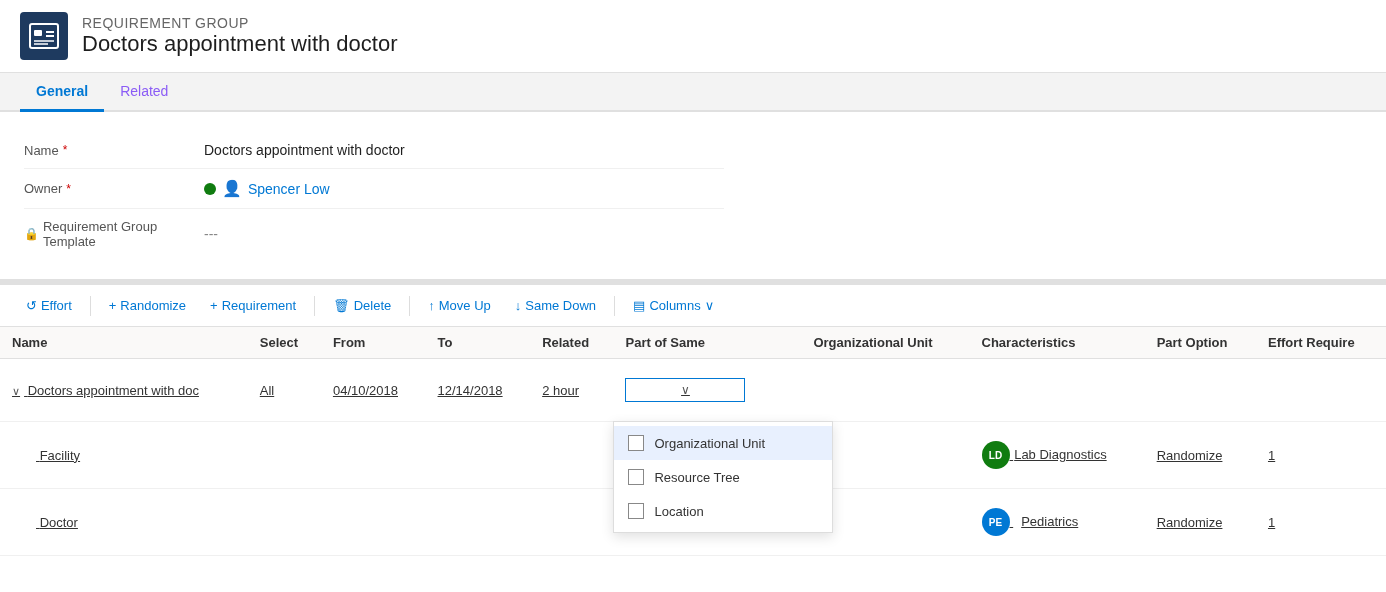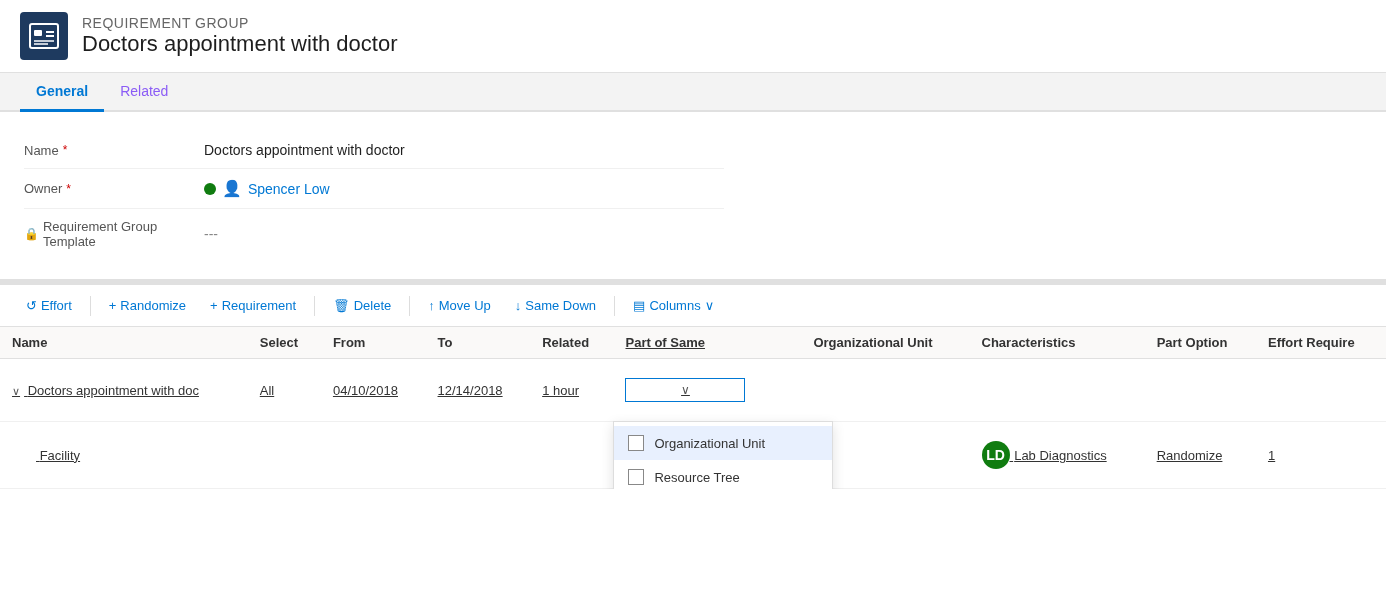--- a/index.html
+++ b/index.html
@@ -135,21 +135,21 @@
       text-decoration: underline;
     }
 
     
     .expand-icon { color: #555; margin-right: 4px; font-size: 11px; }
 
     
     .avatar {
       width: 28px; height: 28px; border-radius: 50%;
       display: inline-flex; align-items: center; justify-content: center;
-      font-size: 14px; font-weight: 700; color: #fff;
+      font-size: 10px; font-weight: 700; color: #fff;
     }
     .avatar-ld { background: #107c10; }
     .avatar-pe { background: #0078d4; }
 
     
     .dropdown-cell {
       position: relative;
     }
     .dropdown-trigger {
       border: 1px solid #0078d4;
@@ -286,38 +286,38 @@
 
   <div style="overflow-x:auto; position:relative;">
     <table class="data-table">
       <thead>
         <tr>
           <th>Name</th>
           <th>Select</th>
           <th>From</th>
           <th>To</th>
           <th>Related</th>
-          <th style="min-width:160px;text-decoration:underline;">Part of Same</th>
+          <th style="min-width:160px;">Part of Same</th>
           <th>Organizational Unit</th>
           <th>Characteristics</th>
           <th>Part Option</th>
           <th>Effort Require</th>
         </tr>
       </thead>
       <tbody>
 
         <tr>
           <td>
             <span class="expand-icon">∨</span>
             <span>Doctors appointment with doc</span>
           </td>
           <td>All</td>
           <td>04/10/2018</td>
           <td>12/14/2018</td>
-          <td>1 hour</td>
+          <td>2 hour</td>
           <td class="dropdown-cell">
 
             <div class="dropdown-trigger">
               <span class="chevron">∨</span>
             </div>
 
             <div class="dropdown-menu">
               <div class="dropdown-menu-item highlighted">
                 <span class="checkbox-box"></span>
                 <span>Organizational Unit</span>
@@ -350,16 +350,34 @@
           <td></td>
           <td></td>
           <td>
             <span class="avatar avatar-ld">LD</span>
             <span style="margin-left:1px;">Lab Diagnostics</span>
           </td>
           <td>Randomize</td>
           <td>1</td>
         </tr>
 
+        <tr>
+          <td>
+            <span style="display:inline-block;width:24px;"></span>
+            <span>Doctor</span>
+          </td>
+          <td></td>
+          <td></td>
+          <td></td>
+          <td></td>
+          <td></td>
+          <td></td>
+          <td>
+            <span class="avatar avatar-pe">PE</span>
+            <span style="margin-left:8px;">Pediatrics</span>
+          </td>
+          <td>Randomize</td>
+          <td>1</td>
+        </tr>
       </tbody>
     </table>
   </div>
 </div>
 
 </body></html>

